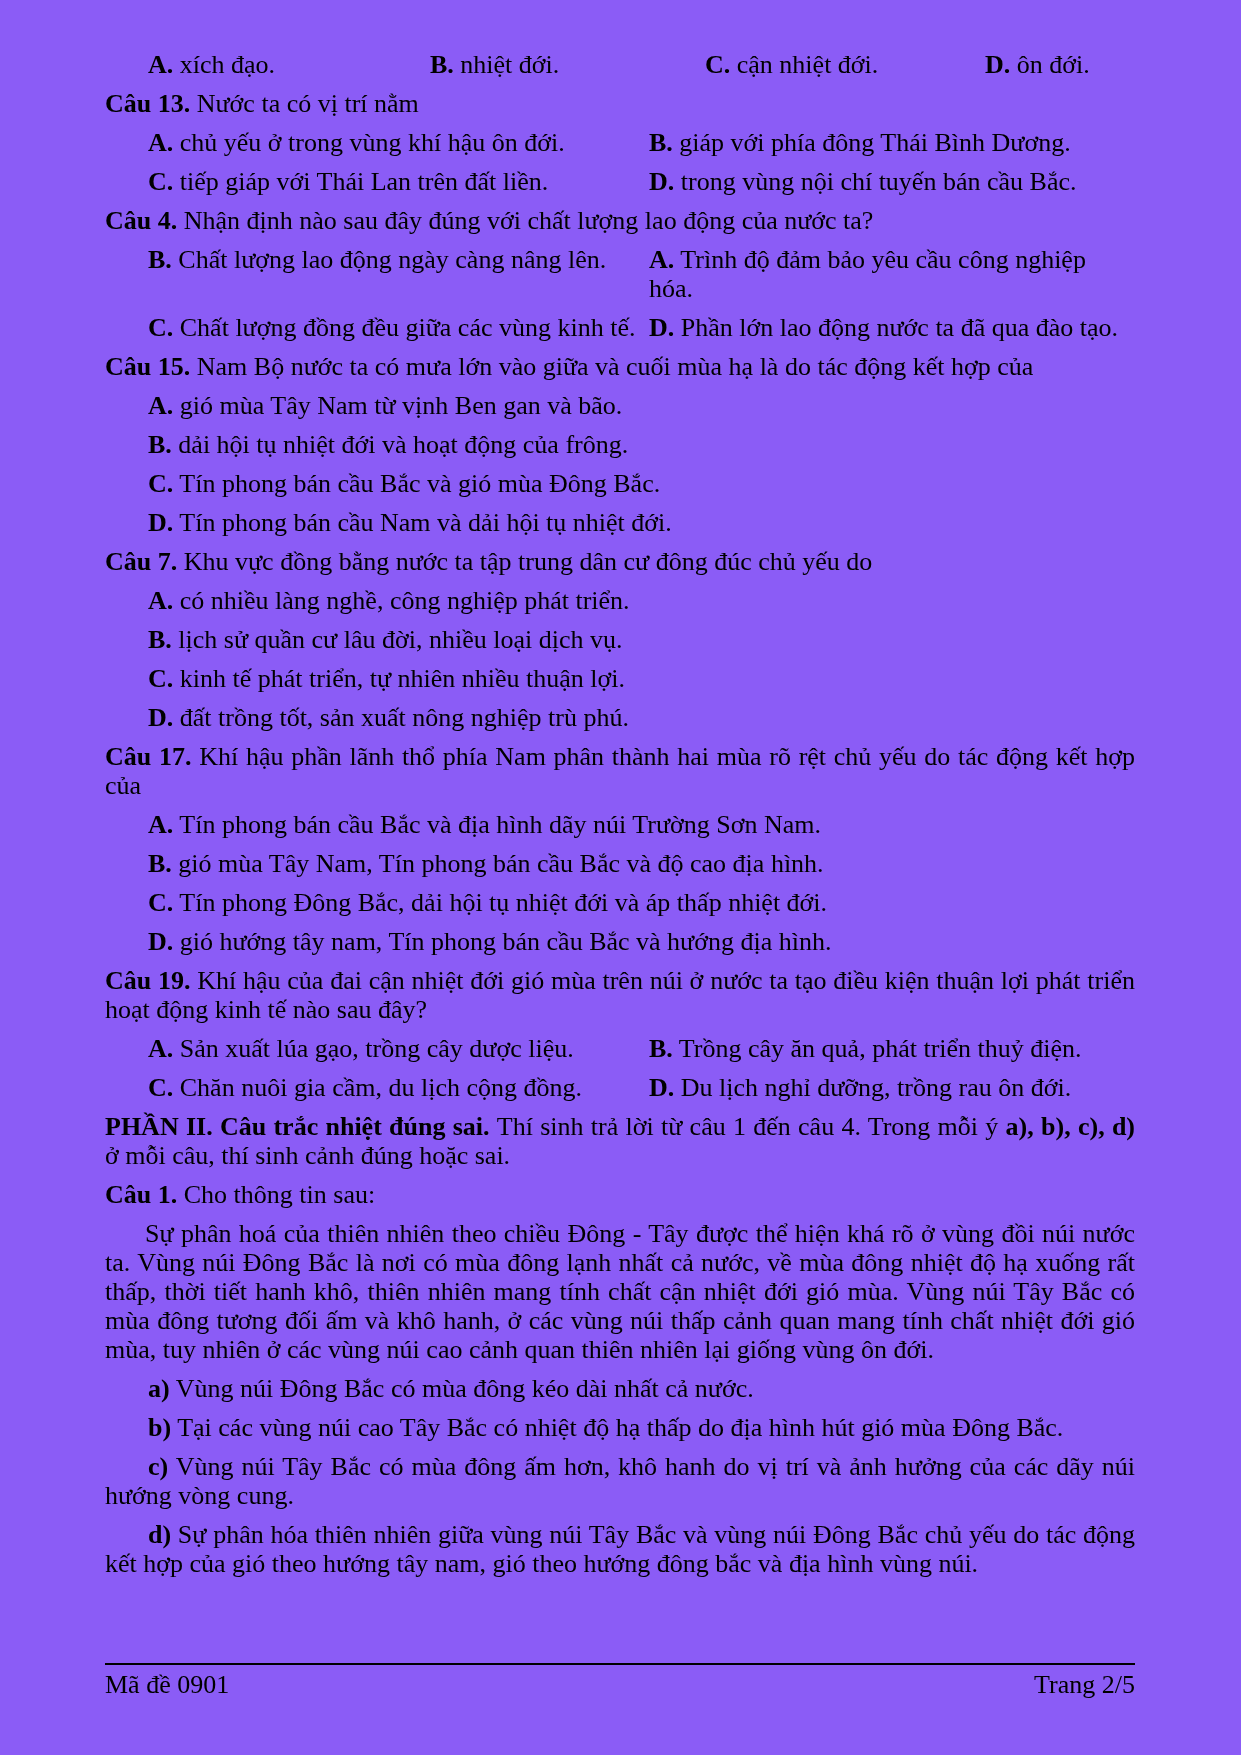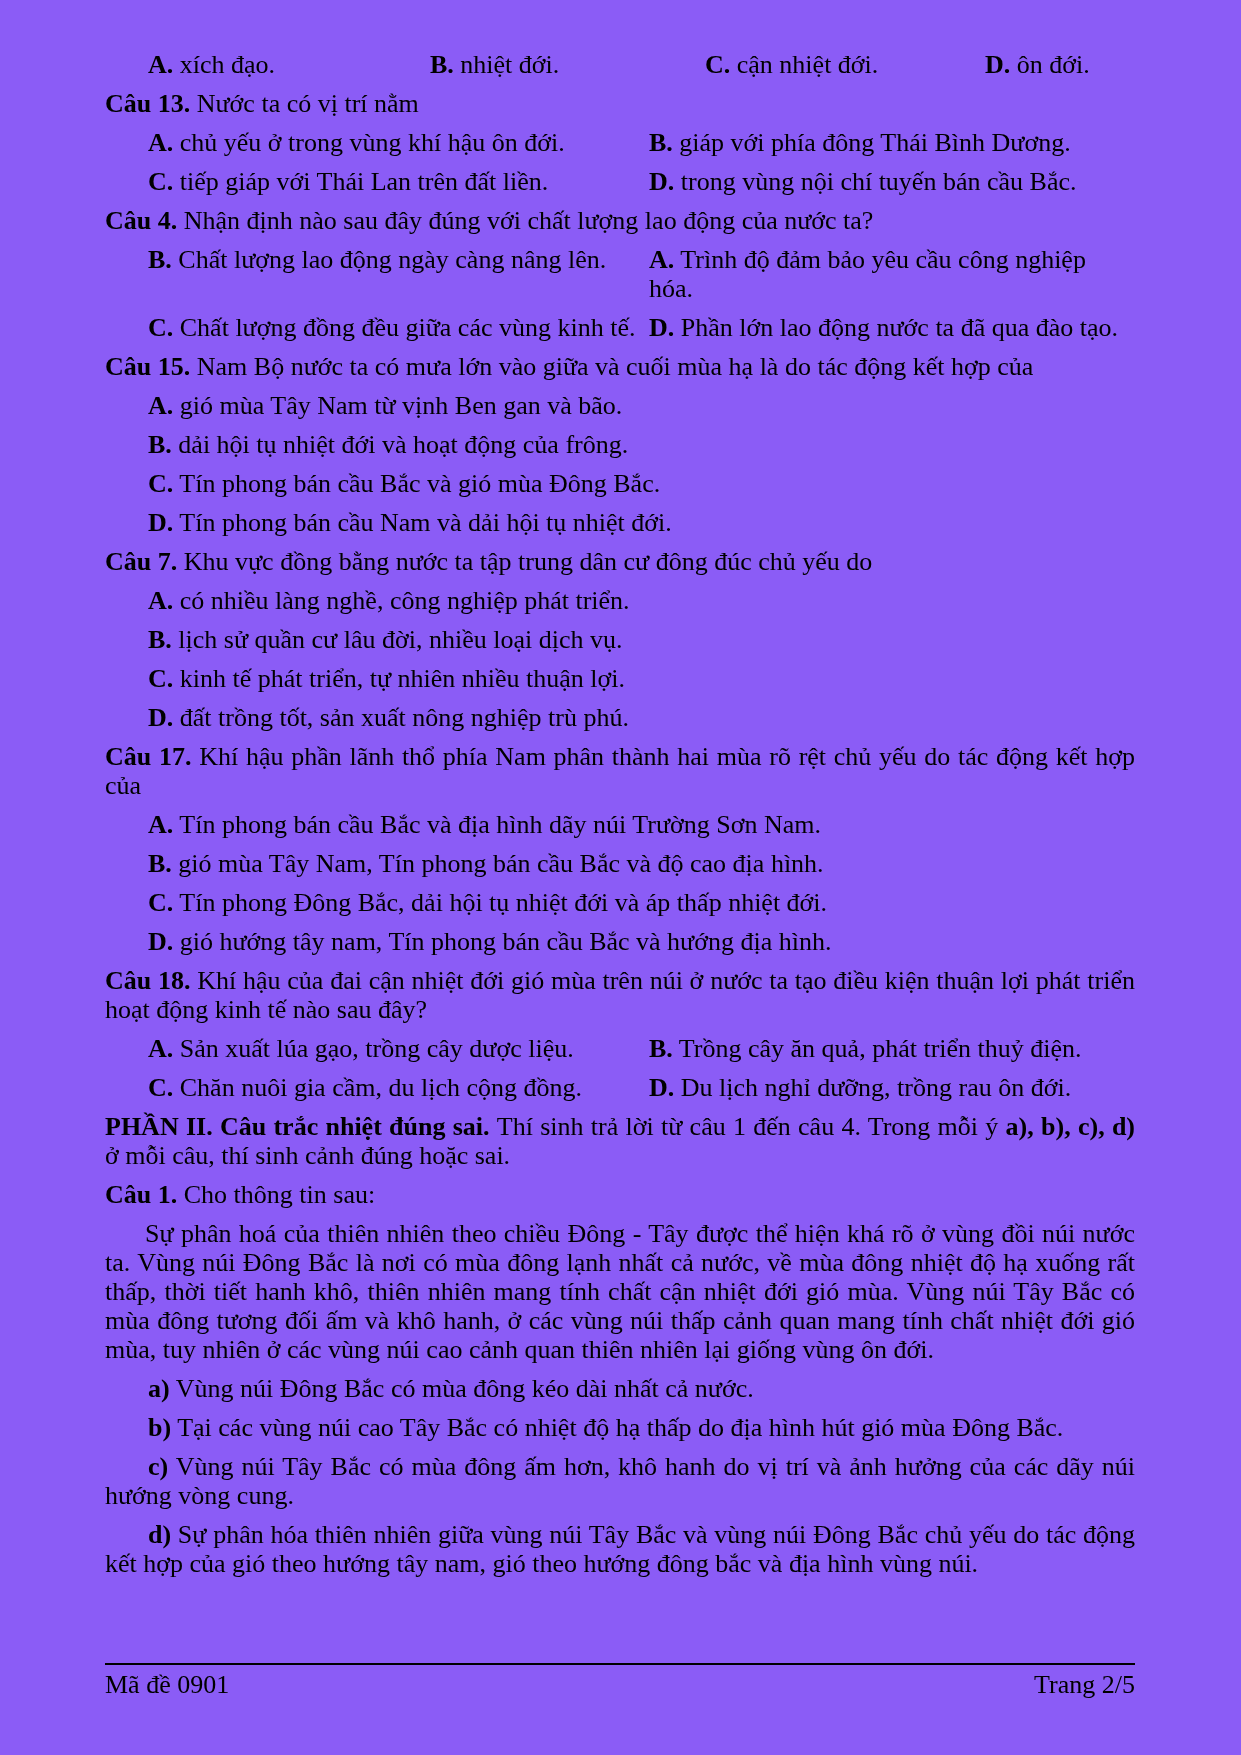--- a/index.html
+++ b/index.html
@@ -73,21 +73,21 @@
       <div class="stem"><b class="k">Câu 7.</b> Khu vực đồng bằng nước ta tập trung dân cư đông đúc chủ yếu do</div>
       <div class="opt-line"><b class="k">A.</b> có nhiều làng nghề, công nghiệp phát triển.</div>
       <div class="opt-line"><b class="k">B.</b> lịch sử quần cư lâu đời, nhiều loại dịch vụ.</div>
       <div class="opt-line"><b class="k">C.</b> kinh tế phát triển, tự nhiên nhiều thuận lợi.</div>
       <div class="opt-line"><b class="k">D.</b> đất trồng tốt, sản xuất nông nghiệp trù phú.</div>
       <div class="stem"><b class="k">Câu 17.</b> Khí hậu phần lãnh thổ phía Nam phân thành hai mùa rõ rệt chủ yếu do tác động kết hợp của</div>
       <div class="opt-line"><b class="k">A.</b> Tín phong bán cầu Bắc và địa hình dãy núi Trường Sơn Nam.</div>
       <div class="opt-line"><b class="k">B.</b> gió mùa Tây Nam, Tín phong bán cầu Bắc và độ cao địa hình.</div>
       <div class="opt-line"><b class="k">C.</b> Tín phong Đông Bắc, dải hội tụ nhiệt đới và áp thấp nhiệt đới.</div>
       <div class="opt-line"><b class="k">D.</b> gió hướng tây nam, Tín phong bán cầu Bắc và hướng địa hình.</div>
-      <div class="stem"><b class="k">Câu 18.</b> Khí hậu của đai cận nhiệt đới gió mùa trên núi ở nước ta tạo điều kiện thuận lợi phát triển hoạt động kinh tế nào sau đây?</div>
+      <div class="stem"><b class="k">Câu 19.</b> Khí hậu của đai cận nhiệt đới gió mùa trên núi ở nước ta tạo điều kiện thuận lợi phát triển hoạt động kinh tế nào sau đây?</div>
       <div class="opt-row two">
         <div class="opt"><b class="k">A.</b> Sản xuất lúa gạo, trồng cây dược liệu.</div>
         <div class="opt"><b class="k">B.</b> Trồng cây ăn quả, phát triển thuỷ điện.</div>
       </div>
       <div class="opt-row two">
         <div class="opt"><b class="k">C.</b> Chăn nuôi gia cầm, du lịch cộng đồng.</div>
         <div class="opt"><b class="k">D.</b> Du lịch nghỉ dưỡng, trồng rau ôn đới.</div>
       </div>
       <div class="part2"><b>PHẦN II. Câu trắc nhiệt đúng sai. </b><span>Thí sinh trả lời từ câu 1 đến câu 4. Trong mỗi ý </span><b>a), b), c), d)</b><span> ở mỗi câu, thí sinh cảnh đúng hoặc sai.</span></div>
       <div class="stem"><b class="k">Câu 1.</b> Cho thông tin sau:</div>

